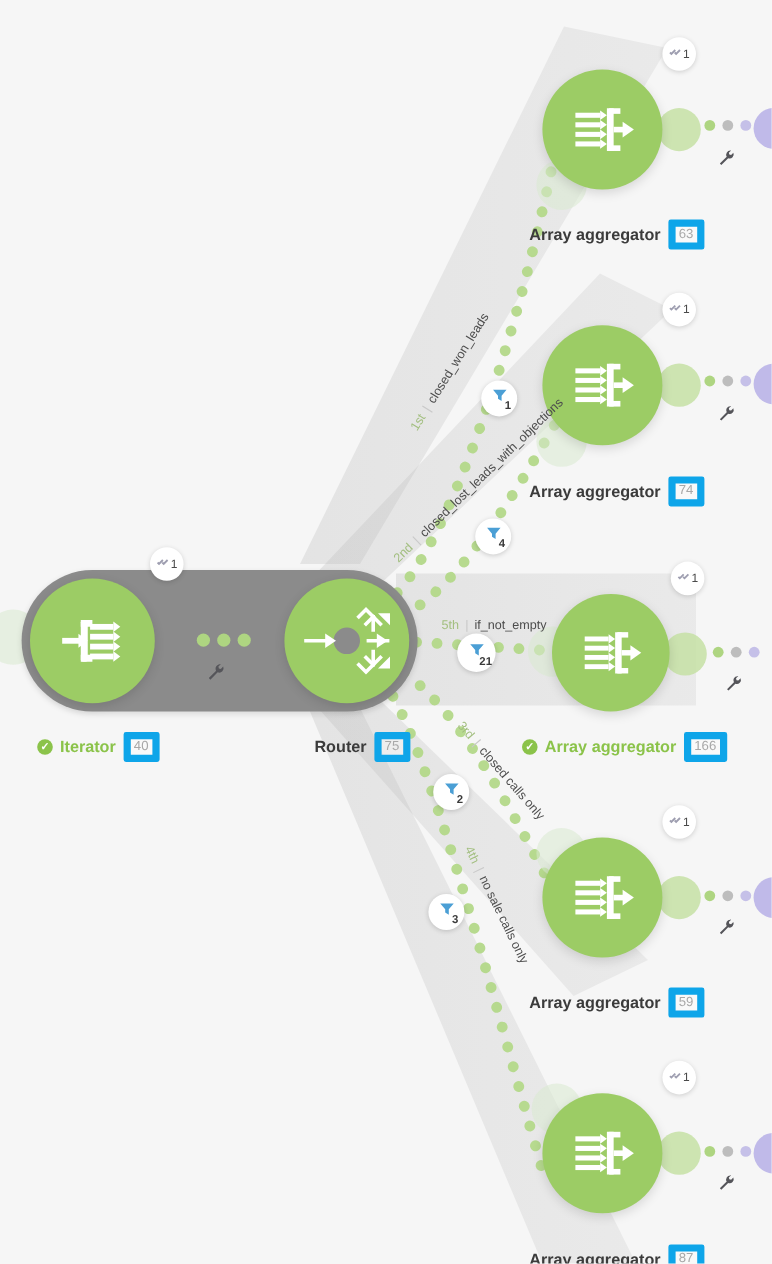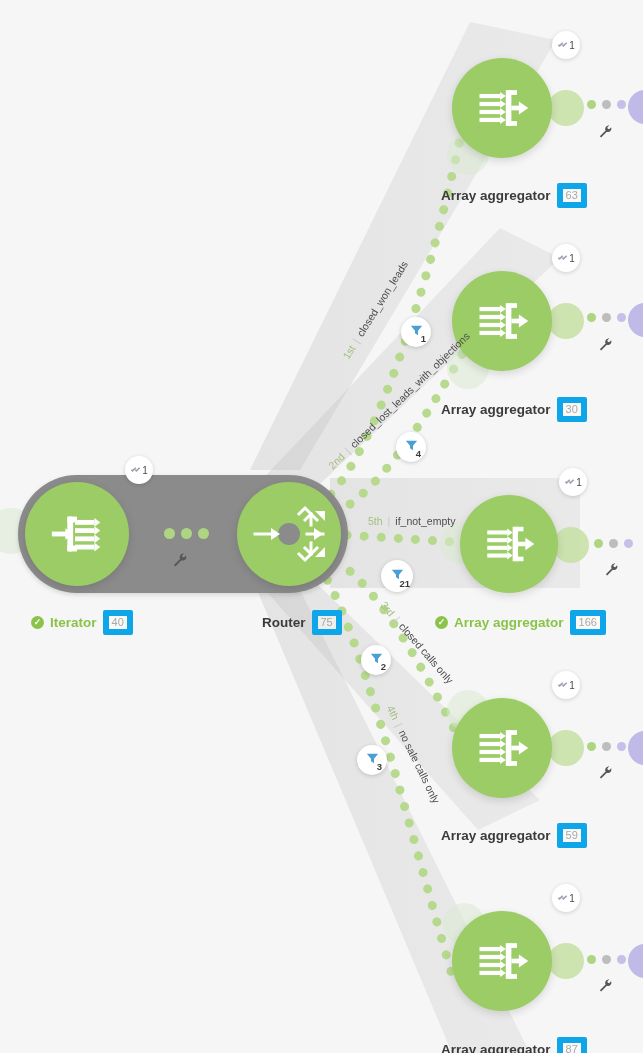--- a/index.html
+++ b/index.html
@@ -186,21 +186,21 @@
     <span class="fn">1</span>
   </div>
   <div class="fbadge" style="left:396px; top:432px;">
     <span class="fi">
       <svg width="15" height="15" viewBox="0 0 16 16">
           <path d="M2 3h12l-4.4 5.2V13L6.4 11V8.2z" fill="#4b9fd5"></path>
         </svg>
     </span>
     <span class="fn">4</span>
   </div>
-  <div class="fbadge wide" style="left:381px; top:560px;align-items:center;">
+  <div class="fbadge wide" style="left:381px; top:528px;align-items:center;">
     <span class="fi">
       <svg width="15" height="15" viewBox="0 0 16 16">
           <path d="M2 3h12l-4.4 5.2V13L6.4 11V8.2z" fill="#4b9fd5"></path>
         </svg>
     </span>
     <span class="fn">21</span>
   </div>
   <div class="fbadge" style="left:361px; top:645px;">
     <span class="fi">
       <svg width="15" height="15" viewBox="0 0 16 16">
@@ -403,21 +403,21 @@
   <div class="cbadge" style="left:552px; top:244px;">
     <span class="gl">
       <svg width="11" height="11" viewBox="0 0 14 14">
           <path d="M1 8l2.2 2.2L8 5.4 6.6 4 3.2 7.4 2.4 6.6zM6 8l2.2 2.2L13 5.4 11.6 4 8.2 7.4 7.4 6.6z" fill="#9e9eb0"></path>
         </svg>
     </span>
     <span>1</span>
   </div>
   <div class="caption" style="left:441px; top:397px;">
     <span>Array aggregator</span>
-    <span class="idbox">30</span>
+    <span class="idbox">74</span>
   </div>
 
   <div class="blob faint" style="left:440px; top:522px; width:42px; height:42px;"></div>
   <div class="blob" style="left:553px; top:527px; width:36px; height:36px;"></div>
   <div class="node shadowed" style="left:460px; top:495px; width:98px; height:98px;">
     <span>
       <svg width="58" height="58" viewBox="0 0 64 64">
         <g fill="#ffffff">
           <rect x="8" y="17" width="22" height="4.5"></rect>
             <polygon points="30,15 36,19.2 30,23.5"></polygon>

